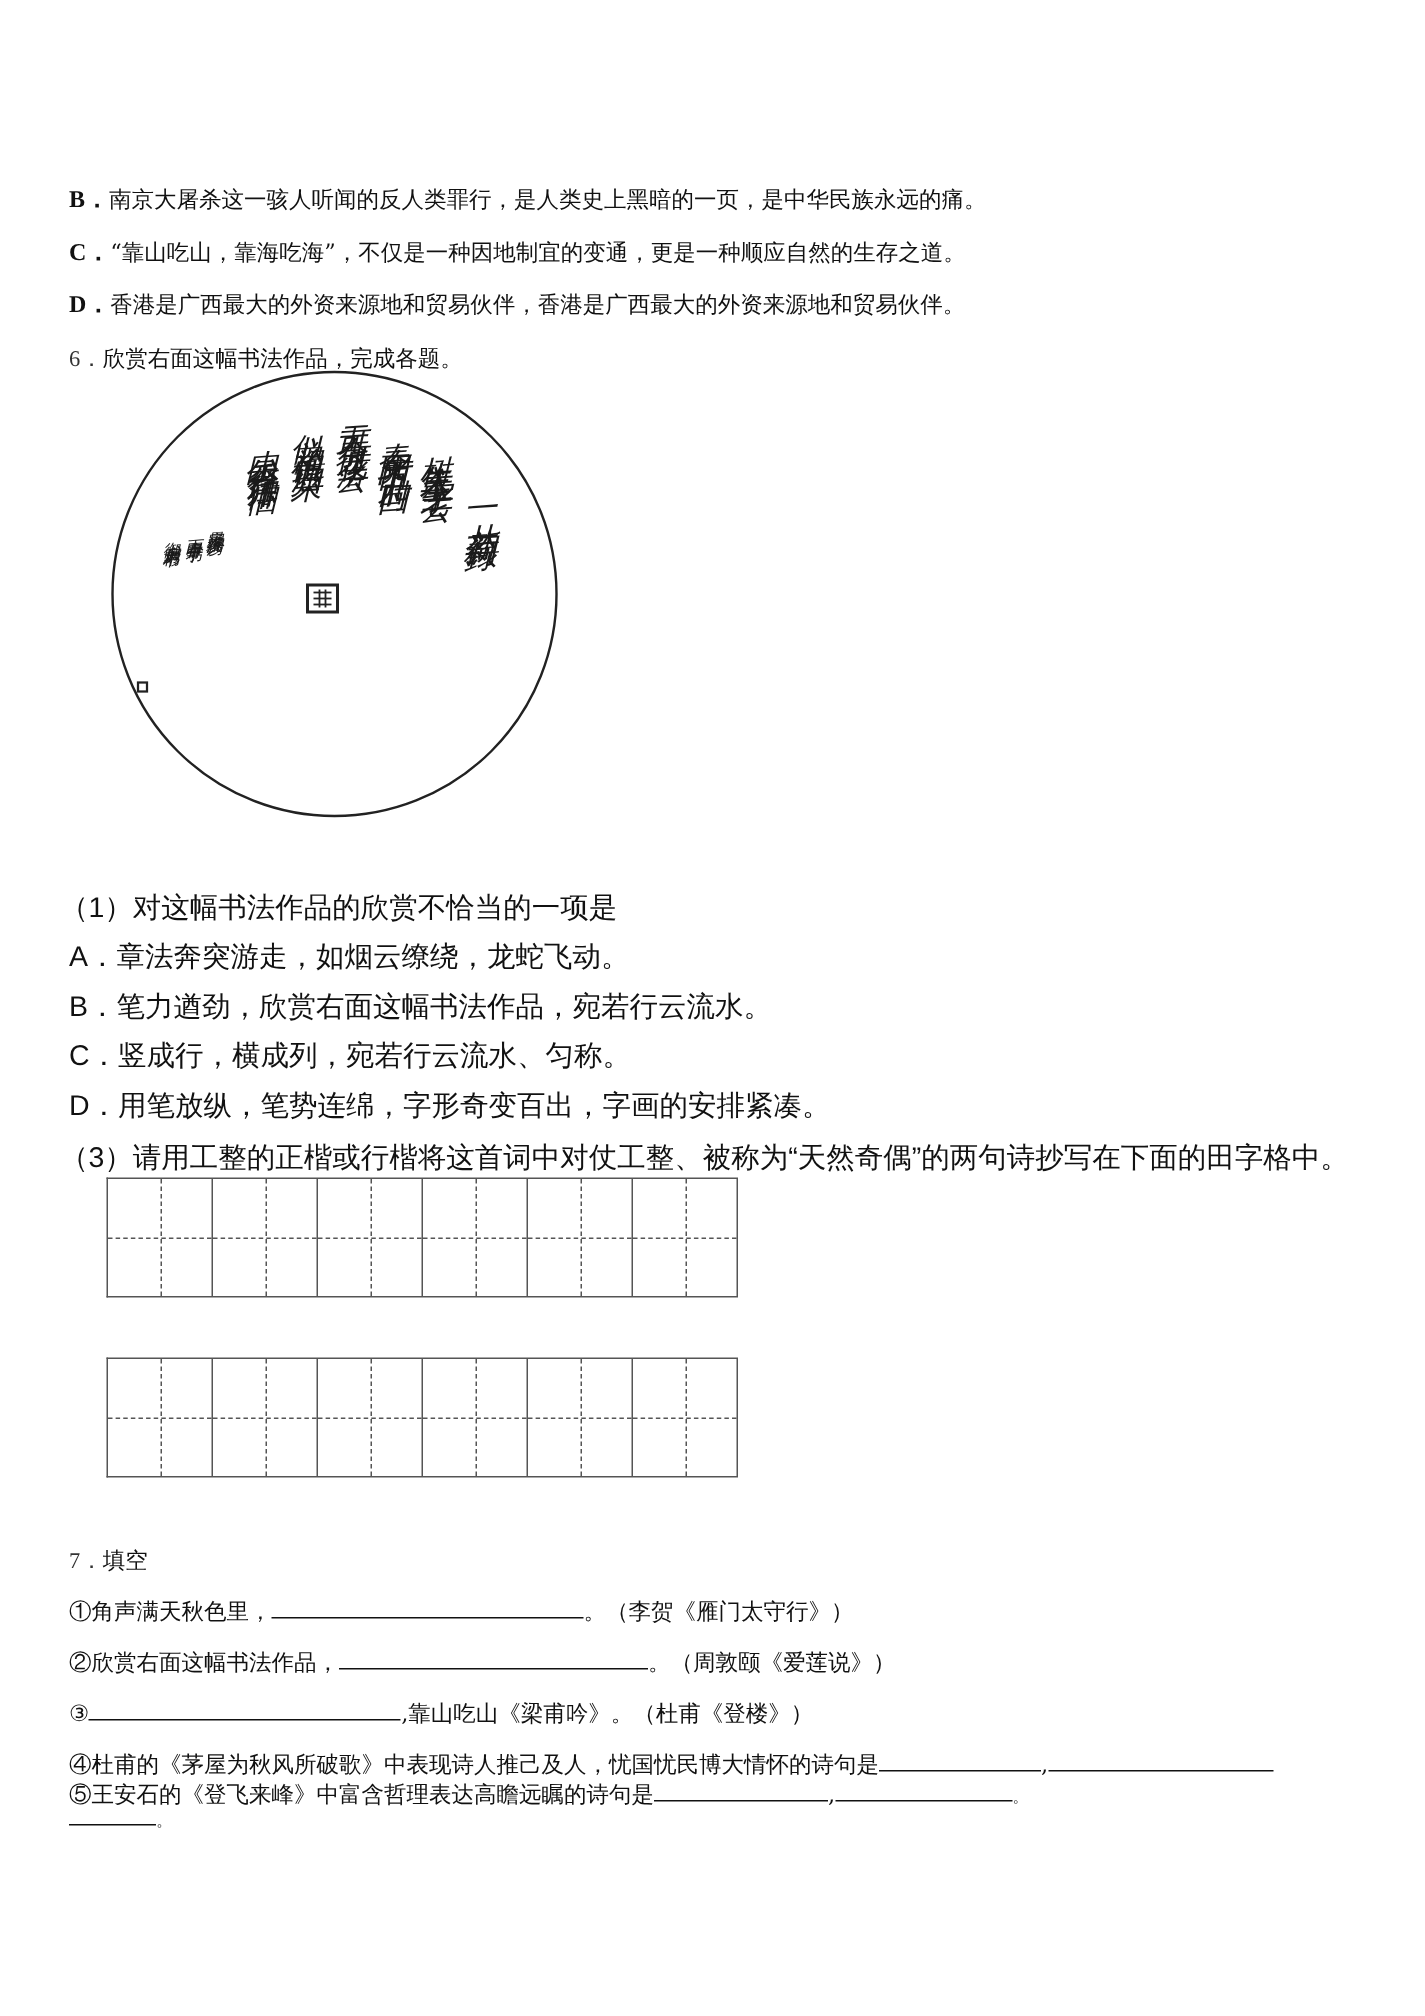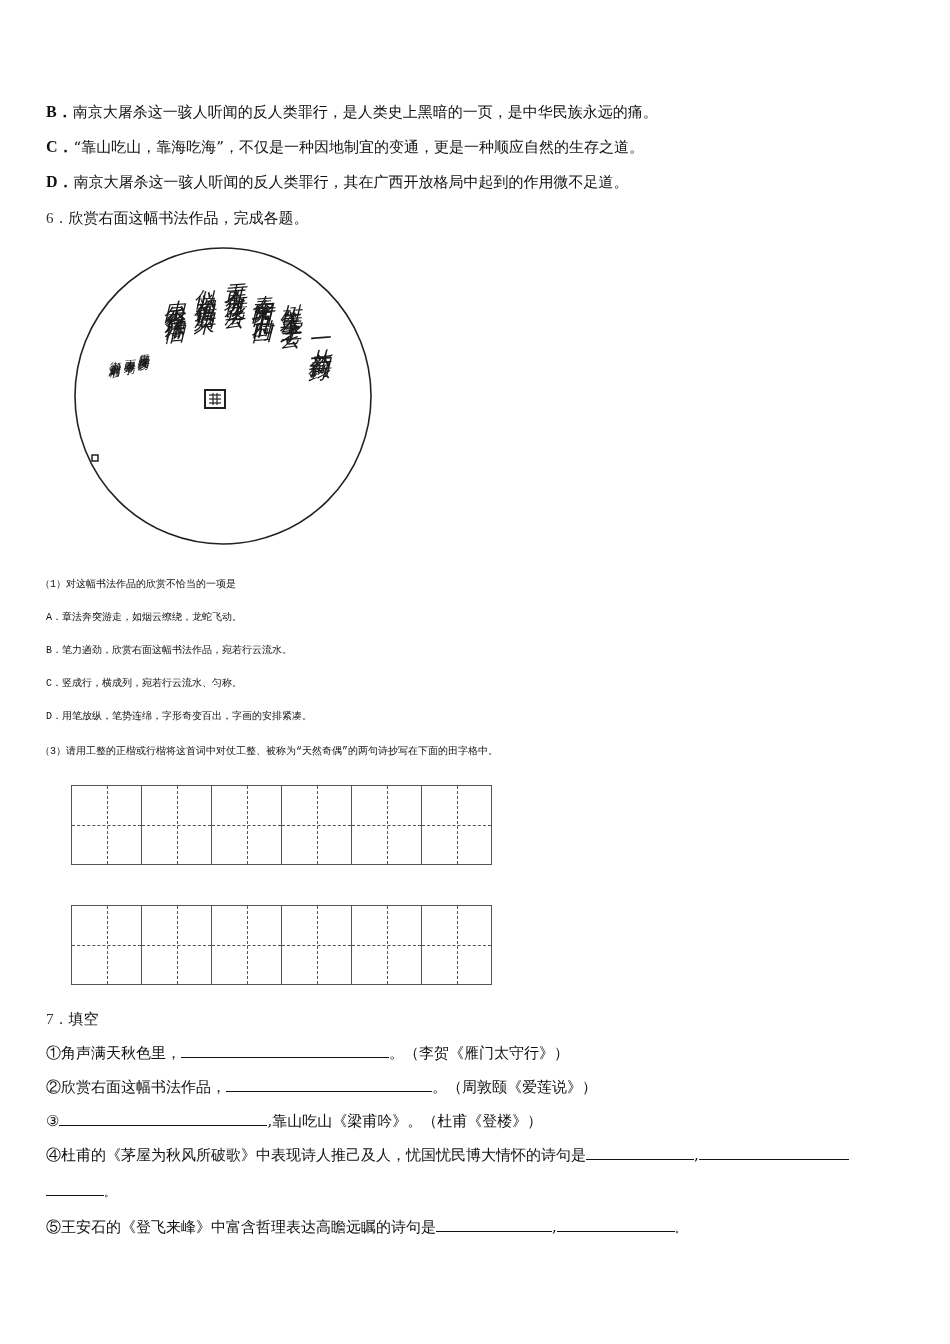--- a/index.html
+++ b/index.html
@@ -14,22 +14,23 @@
       overflow: hidden;
       font-family: "DejaVu Serif", "Liberation Serif", serif;
       color: #111111;
     }
     .line {
       position: absolute;
       left: 46px;
       font-size: 15px;
       line-height: 20px;
       white-space: nowrap;
+      margin-top: 21px;
     }
-    .mono { font-family: Liberation Mono, monospace; font-size: 10px; }
+    .mono { font-family: Liberation Sans, sans-serif; font-size: 19px; }
     .opt-label { font-weight: bold; font-family: "Liberation Serif", serif; font-size: 16px; }
     .qnum { font-family: "Liberation Serif", serif; color: #333; }
     .blank {
       display: inline-block;
       border-bottom: 1px solid #111;
       height: 15px;
       vertical-align: baseline;
     }
 
     
@@ -86,21 +87,21 @@
 </head>
 <body>
 
 <div class="line" style="top:102px;">
   <span class="opt-label">B．</span><span>南京大屠杀这一骇人听闻的反人类罪行，是人类史上黑暗的一页，是中华民族永远的痛。</span>
 </div>
 <div class="line" style="top:137px;">
   <span class="opt-label">C．</span><span>“靠山吃山，靠海吃海”，不仅是一种因地制宜的变通，更是一种顺应自然的生存之道。</span>
 </div>
 <div class="line" style="top:172px;">
-  <span class="opt-label">D．</span><span>南京大屠杀这一骇人听闻的反人类罪行，其在广西开放格局中起到的作用微不足道。</span>
+  <span class="opt-label">D．</span><span>香港是广西最大的外资来源地和贸易伙伴，香港是广西最大的外资来源地和贸易伙伴。</span>
 </div>
 
 <div class="line" style="top:208px;">
   <span class="qnum">6．</span><span>欣赏右面这幅书法作品，完成各题。</span>
 </div>
 
 <div class="callig">
   <svg width="302" height="302" viewBox="0 0 302 302">
     <circle cx="151" cy="151" r="148" fill="#ffffff" stroke="#222" stroke-width="1.6"></circle>
 
@@ -173,15 +174,15 @@
   <span>③</span><span class="blank" style="width:208px;"></span><span>,靠山吃山《梁甫吟》。（杜甫《登楼》）</span>
 </div>
 
 <div class="line" style="top:1144px;text-align:right;">
   <span>④</span><span>杜甫的《茅屋为秋风所破歌》中表现诗人推己及人，忧国忧民博大情怀的诗句是</span><span class="blank" style="width:108px;"></span><span>,</span><span class="blank" style="width:150px;"></span>
 </div>
 <div class="line" style="top:1180px;">
   <span class="blank" style="width:58px;"></span><span style="font-size:11px;">。</span>
 </div>
 
-<div class="line" style="top:1216px;">
+<div class="line" style="top:1164px;">
   <span>⑤</span><span>王安石的《登飞来峰》中富含哲理表达高瞻远瞩的诗句是</span><span class="blank" style="width:116px;"></span><span>,</span><span class="blank" style="width:118px;"></span><span style="font-size:11px;">。</span>
 </div>
 
 </body></html>

